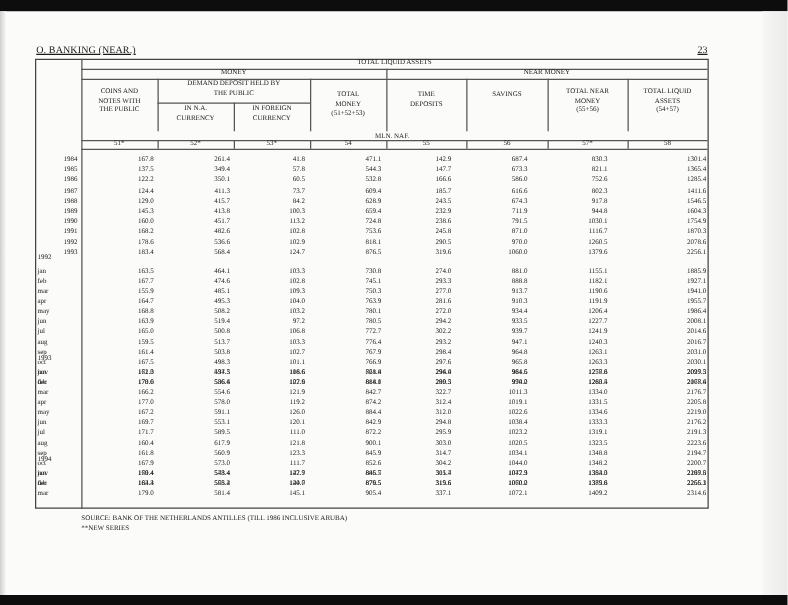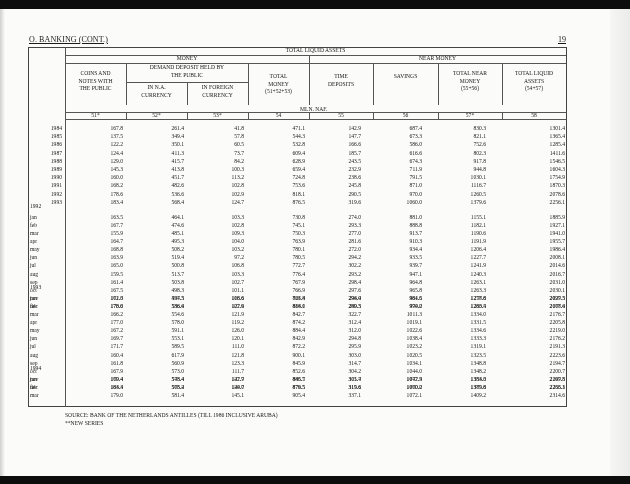--- a/index.html
+++ b/index.html
@@ -32,22 +32,22 @@
 
   .footer { position:absolute; left:65px; top:501px; font-size:5.6px; line-height:7.5px; }
 </style>
 </head>
 <body>
 
 <div class="topbar"></div>
 <div class="leftedge"></div>
 <div class="rightedge"></div>
 
-<div class="hdr-title">O. BANKING (CONT.)</div>
-<div class="hdr-page">19</div>
+<div class="hdr-title">O. BANKING (NEAR.)</div>
+<div class="hdr-page">23</div>
 
 <div id="table">
     <div class="outer" style="left: 28px; top: 47px; width: 539px; height: 360px;"></div>
     <div class="vline" style="left: 65px; top: 47px; height: 360px;"></div>
     <div class="hline" style="left:65px;top:55px;width:501px"></div>
     <div class="hline" style="left:65px;top:63px;width:501px"></div>
     <div class="hline" style="left:126px;top:82px;width:122px"></div>
     <div class="hline" style="left:65px;top:112px;width:501px"></div>
     <div class="hline" style="left:65px;top:119px;width:501px"></div>
     <div class="vline" style="left:309px;top:55px;height:50px"></div>

